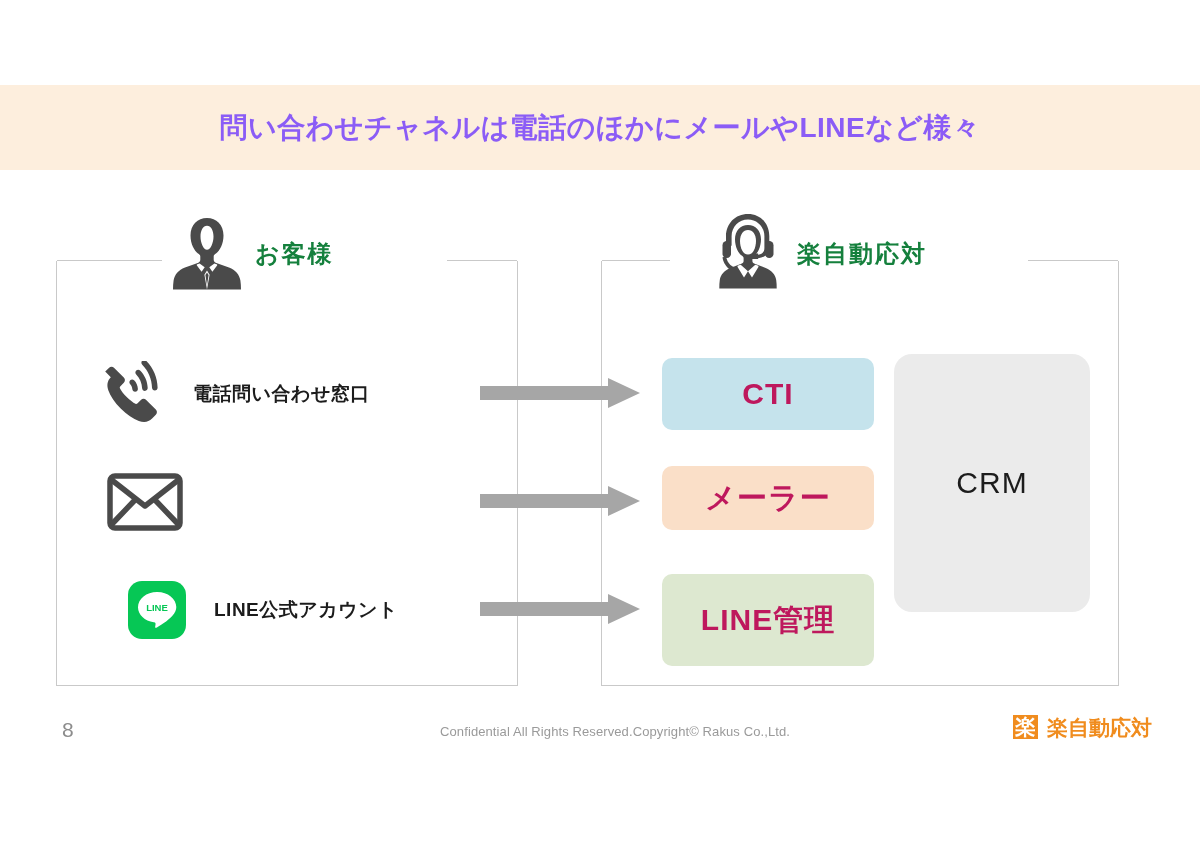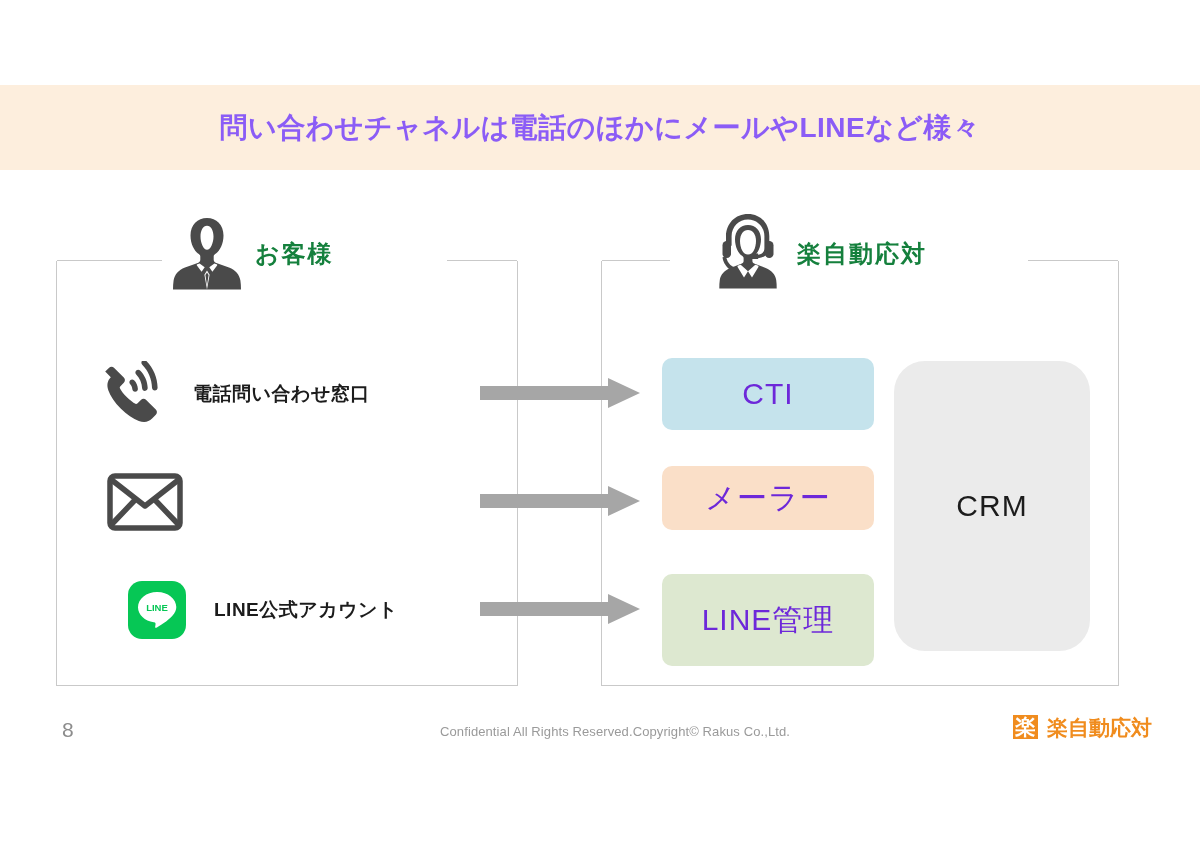--- a/index.html
+++ b/index.html
@@ -85,30 +85,30 @@
   #arrow-mail { left:480px; top:486px; }
   #arrow-line { left:480px; top:594px; }
 
   
   .sysbox{
     position:absolute;
     display:flex; align-items:center; justify-content:center;
     border-radius:10px;
   }
   .sysbox-label{
-    font-size:30px; font-weight:normal; color:#6d28d9; letter-spacing:1px;
+    font-size:30px; font-weight:bold; color:#be185d; letter-spacing:1px;
     white-space:nowrap;
   }
   #box-cti   { left:662px; top:358px; width:212px; height:72px; background:#c5e3ec; }
   #box-mailer{ left:662px; top:466px; width:212px; height:64px; background:#fadfc8; }
   #box-linemg{ left:662px; top:574px; width:212px; height:92px; background:#dde8d0; }
 
   #box-crm{
-    left:894px; top:354px; width:196px; height:290px;
-    background:#ebebeb; border-radius:31px;margin-top:7px;
+    left:894px; top:354px; width:196px; height:258px;
+    background:#ebebeb; border-radius:18px;
   }
   #box-crm .sysbox-label{ font-size:30px; font-weight:normal; color:#1c1c1c; }
 
   
   .page-number{
     position:absolute; left:62px; top:718px;
     font-size:21px; color:#8c8c8c; font-weight:normal;
   }
   .footer-copy{
     position:absolute; left:15px; top:724px; width:1200px;

